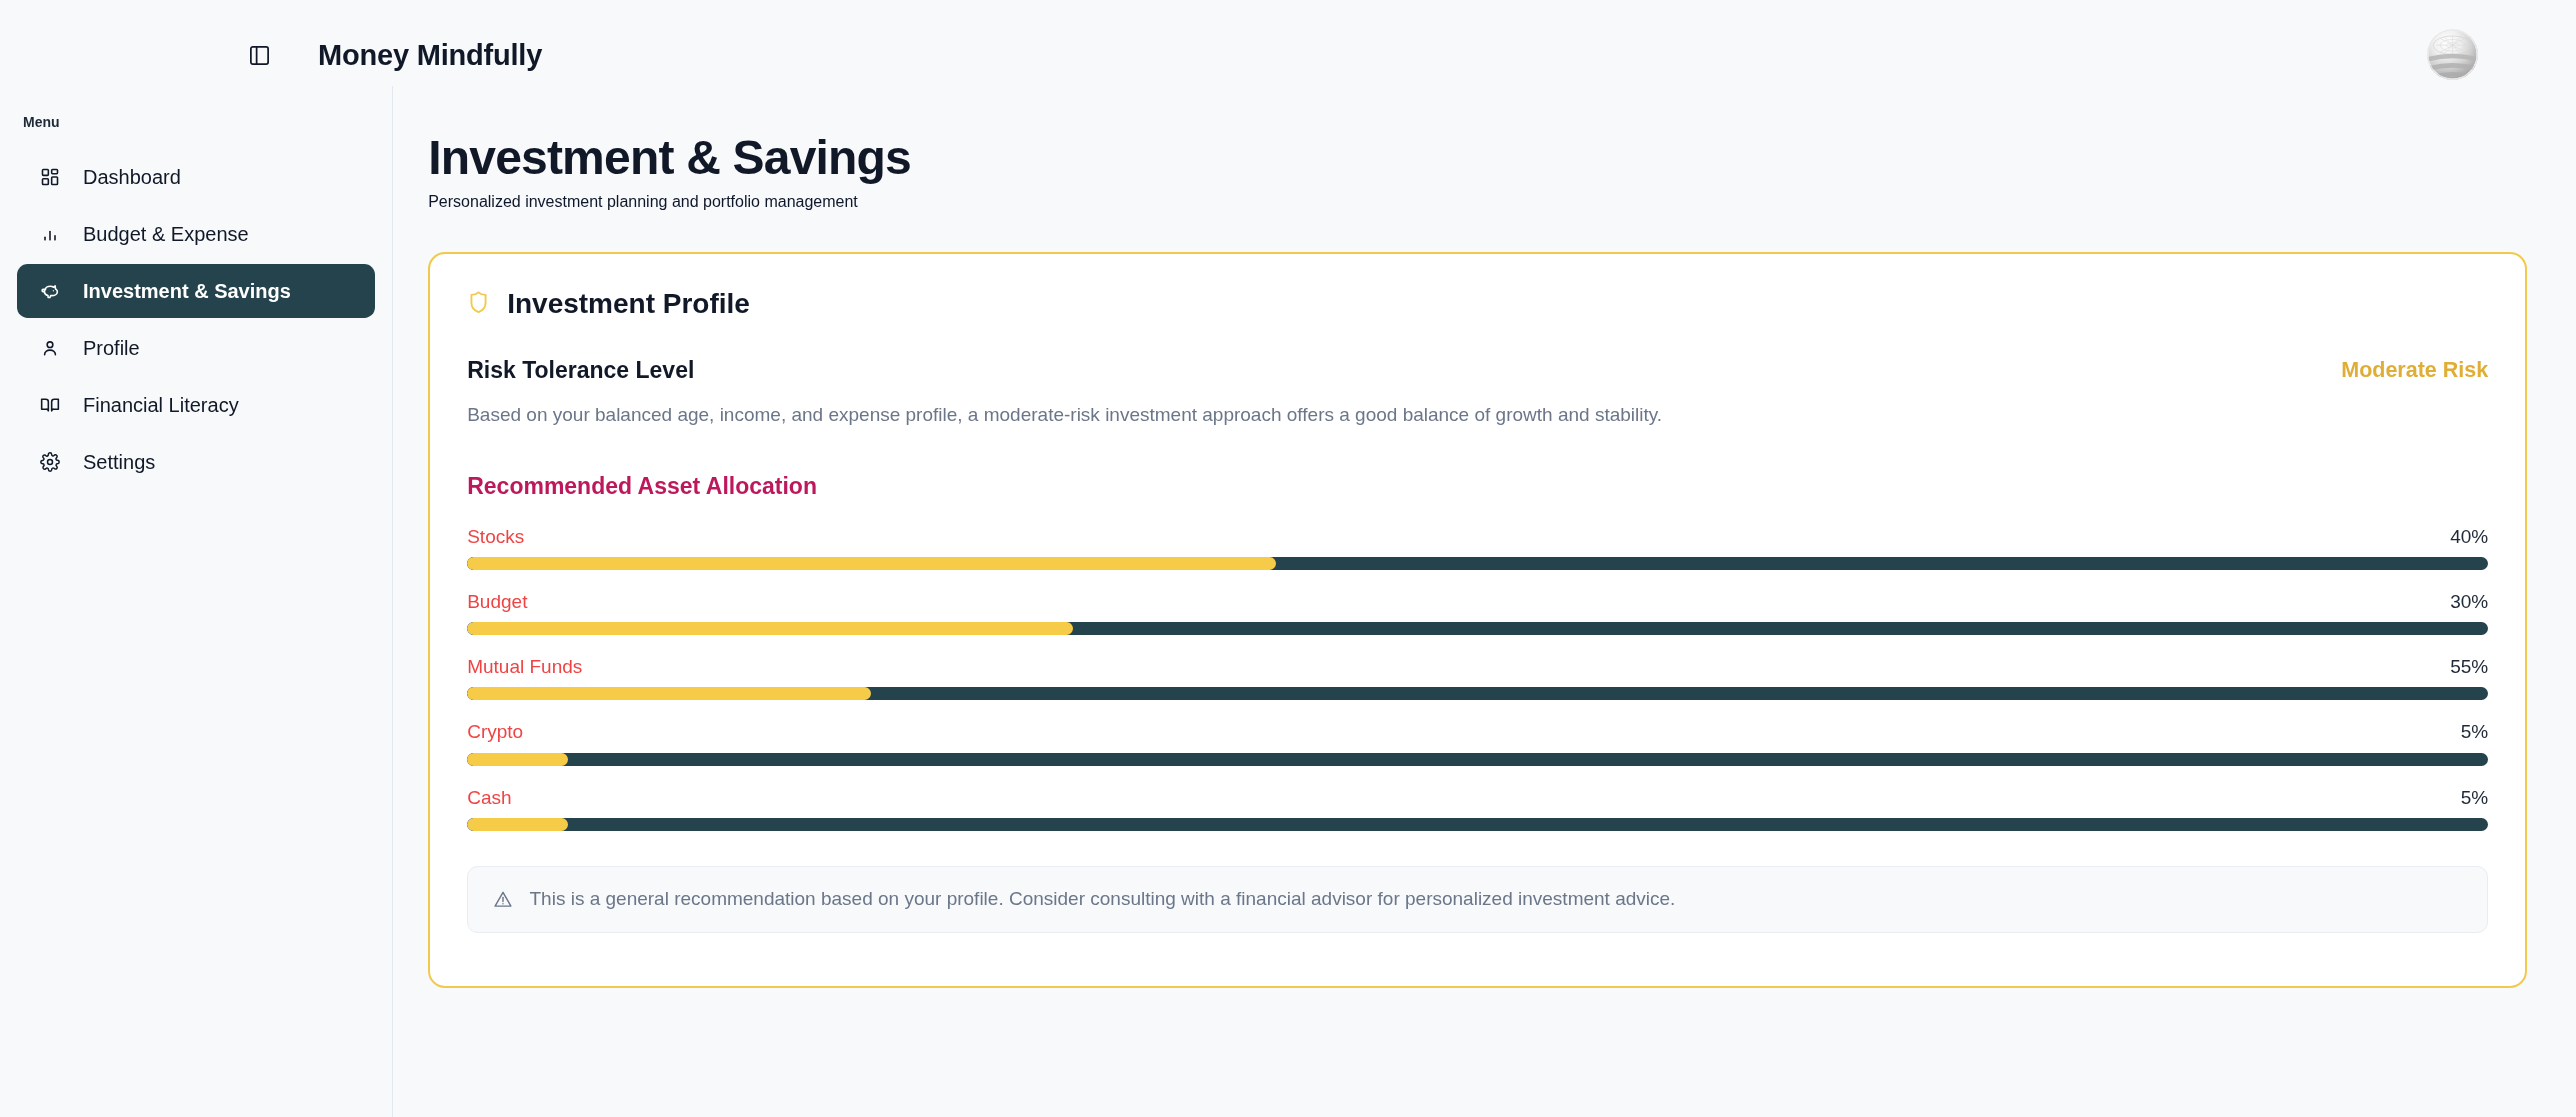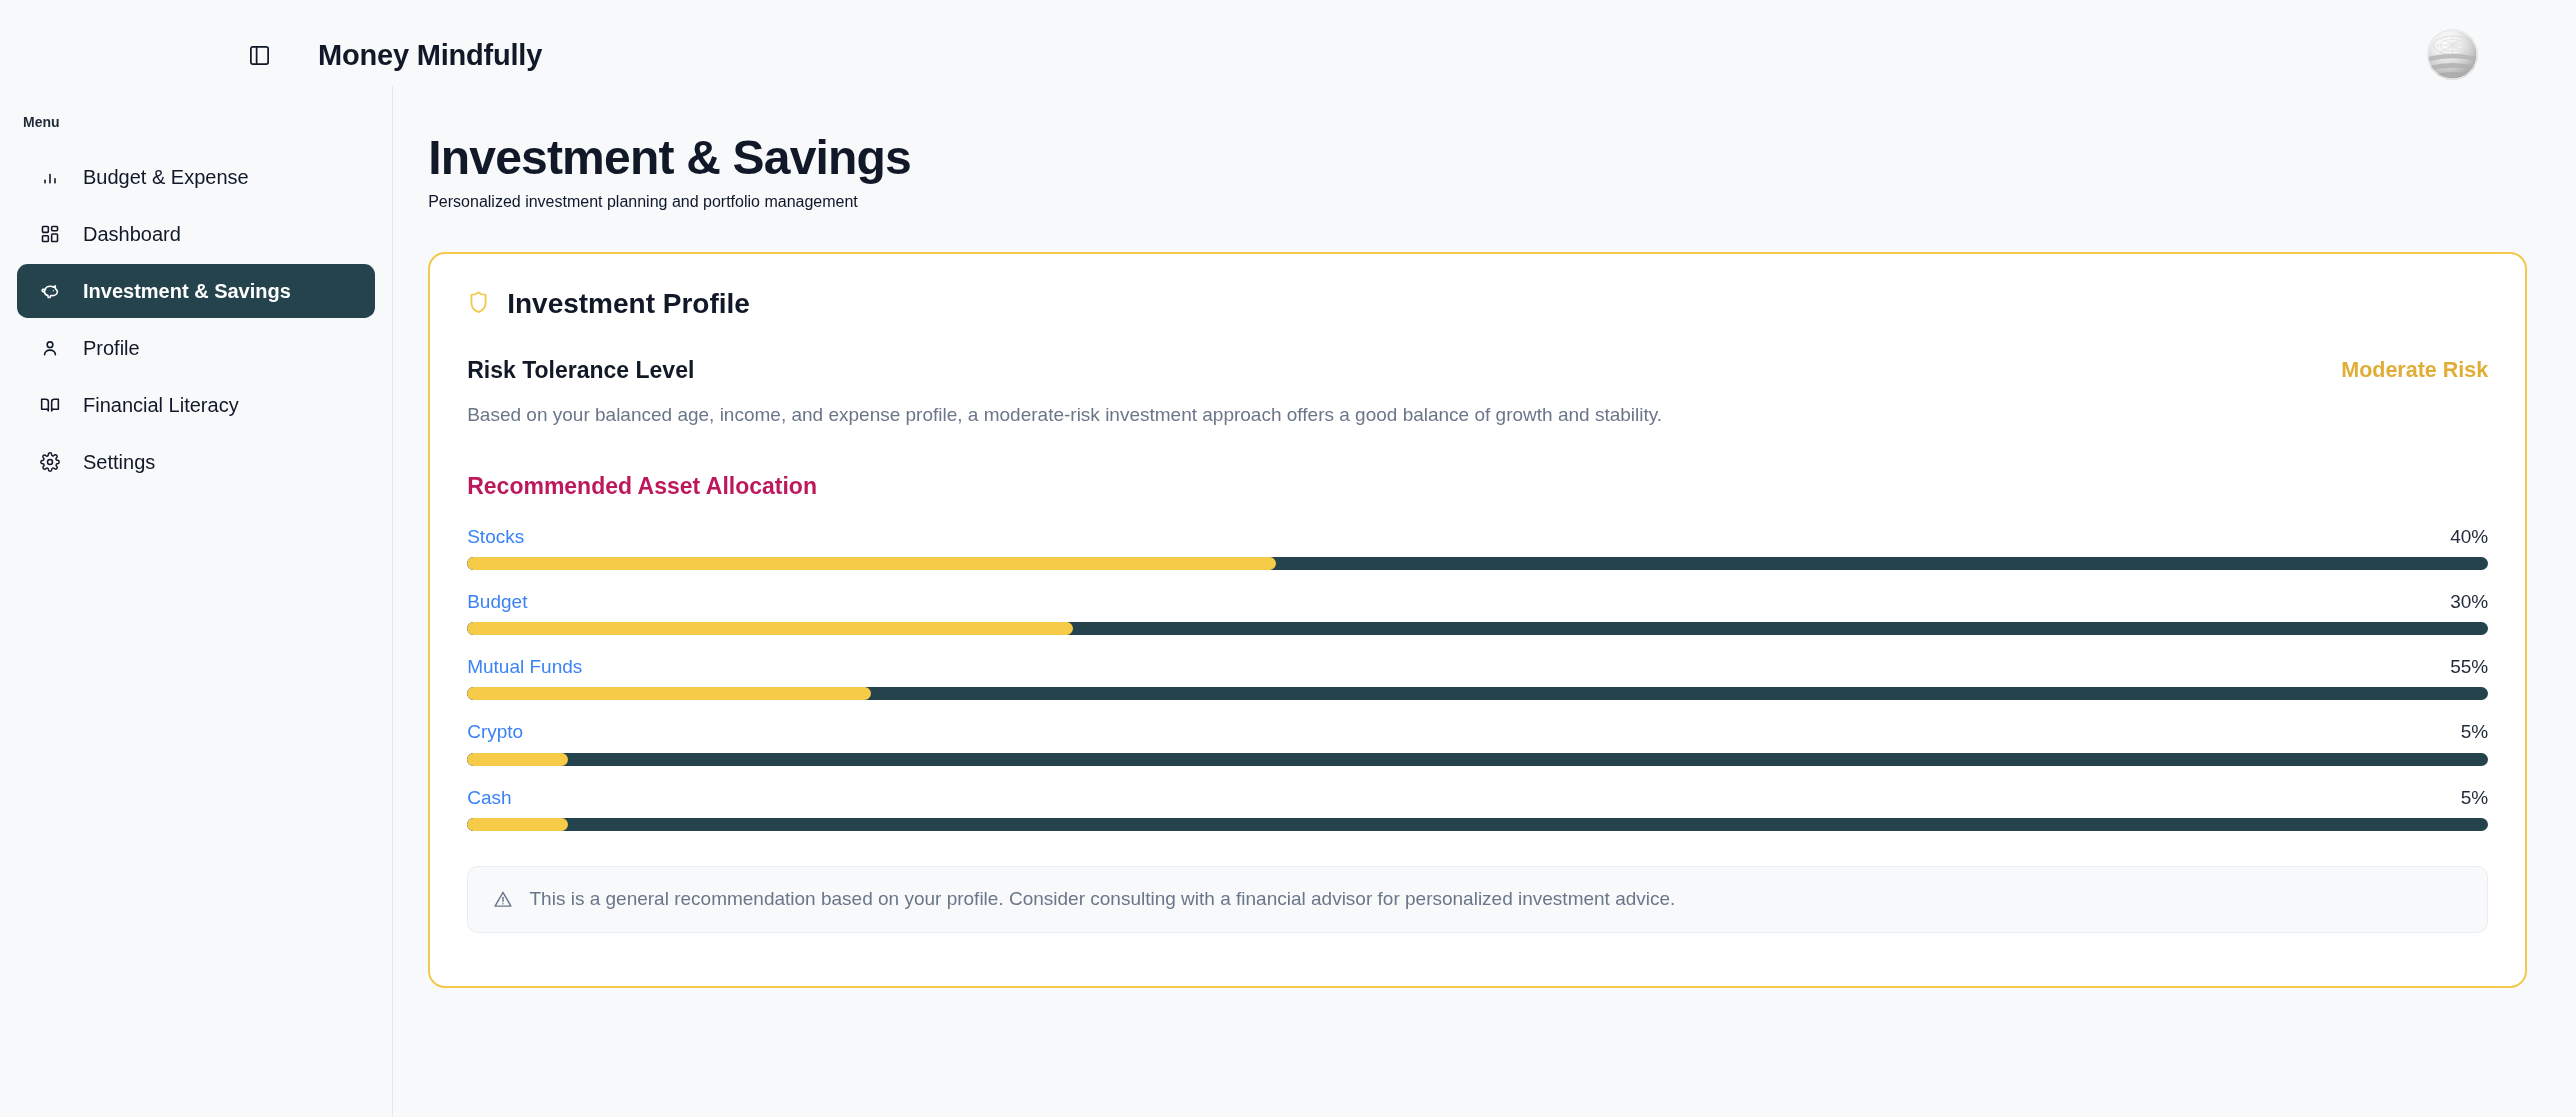--- a/index.html
+++ b/index.html
@@ -181,21 +181,21 @@
   .bar-row { margin-bottom: 21px; }
   .bar-row:last-child { margin-bottom: 0; }
   .bar-head {
     display: flex;
     justify-content: space-between;
     align-items: baseline;
     margin-bottom: 9.2px;
   }
   .bar-name {
     font-size: 19px;
-    color: #3b82f6;
+    color: #ef4444;
   }
   .bar-pct {
     font-size: 19px;
     color: #1f2937;
   }
   .bar-track {
     position: relative;
     width: 100%;
     height: 13px;
     border-radius: 7px;
@@ -274,39 +274,39 @@
       </g>
     </svg>
   </div>
 </div>
 
 <div class="sidebar">
   <div class="menu-label">Menu</div>
 
   <div class="nav-item">
     <span class="nav-icon">
-      <svg width="20" height="20" viewBox="0 0 24 24" fill="none" stroke="currentColor" stroke-width="1.9" stroke-linecap="round">
-        <line x1="6" y1="16" x2="6" y2="19"></line>
-          <line x1="12" y1="9" x2="12" y2="19"></line>
-          <line x1="18" y1="14" x2="18" y2="19"></line>
-      </svg>
-    </span>
-    <span>Budget &amp; Expense</span>
-  </div>
-
-  <div class="nav-item">
-    <span class="nav-icon">
       <svg width="20" height="20" viewBox="0 0 24 24" fill="none" stroke="currentColor" stroke-width="1.9" stroke-linecap="round" stroke-linejoin="round">
         <rect x="3" y="3" width="7" height="7" rx="1"></rect>
           <rect x="14" y="3" width="7" height="5" rx="1"></rect>
         <rect x="14" y="12" width="7" height="9" rx="1"></rect>
           <rect x="3" y="14" width="7" height="7" rx="1"></rect>
       </svg>
     </span>
     <span>Dashboard</span>
+  </div>
+
+  <div class="nav-item">
+    <span class="nav-icon">
+      <svg width="20" height="20" viewBox="0 0 24 24" fill="none" stroke="currentColor" stroke-width="1.9" stroke-linecap="round">
+        <line x1="6" y1="16" x2="6" y2="19"></line>
+          <line x1="12" y1="9" x2="12" y2="19"></line>
+          <line x1="18" y1="14" x2="18" y2="19"></line>
+      </svg>
+    </span>
+    <span>Budget &amp; Expense</span>
   </div>
 
   <div class="nav-item active">
     <span class="nav-icon">
       <svg width="21.5" height="21.5" viewBox="0 0 24 24" fill="none" stroke="currentColor" stroke-width="1.8" stroke-linecap="round" stroke-linejoin="round">
         <path d="M19 10.5c.9.6 1.5 1.5 1.5 2.5 0 2.5-2.9 4.5-6.5 4.5h-1l-.8 2h-2l-.2-2.2C7.6 16.6 6 14.9 6 13c0-1 .4-1.9 1.1-2.6"></path>
         <path d="M7.1 10.4C7.6 8.4 9.9 7 12.5 7c1.5 0 2.9.4 3.9 1.1"></path>
         <path d="M16.4 8.1 18 6.5l.4 3.4"></path>
         <path d="M6 13H4.6c-.6 0-1.1-.6-1.1-1.3s.5-1.2 1.1-1.2H6"></path>
         <circle cx="16" cy="12" r="0.7" fill="currentColor" stroke="none"></circle>

